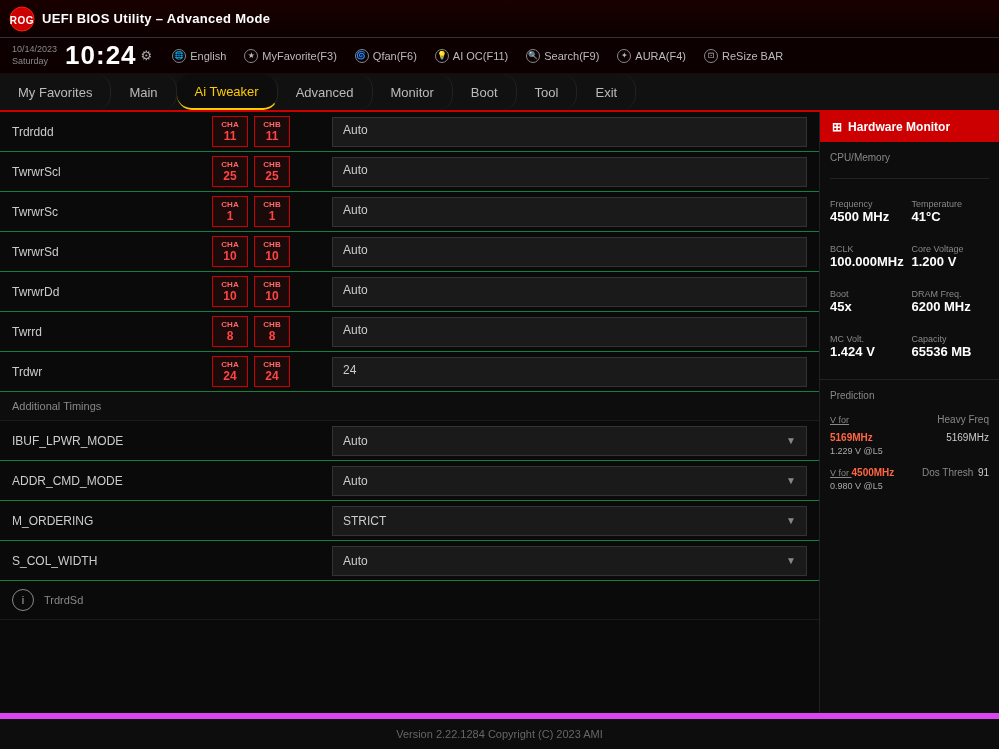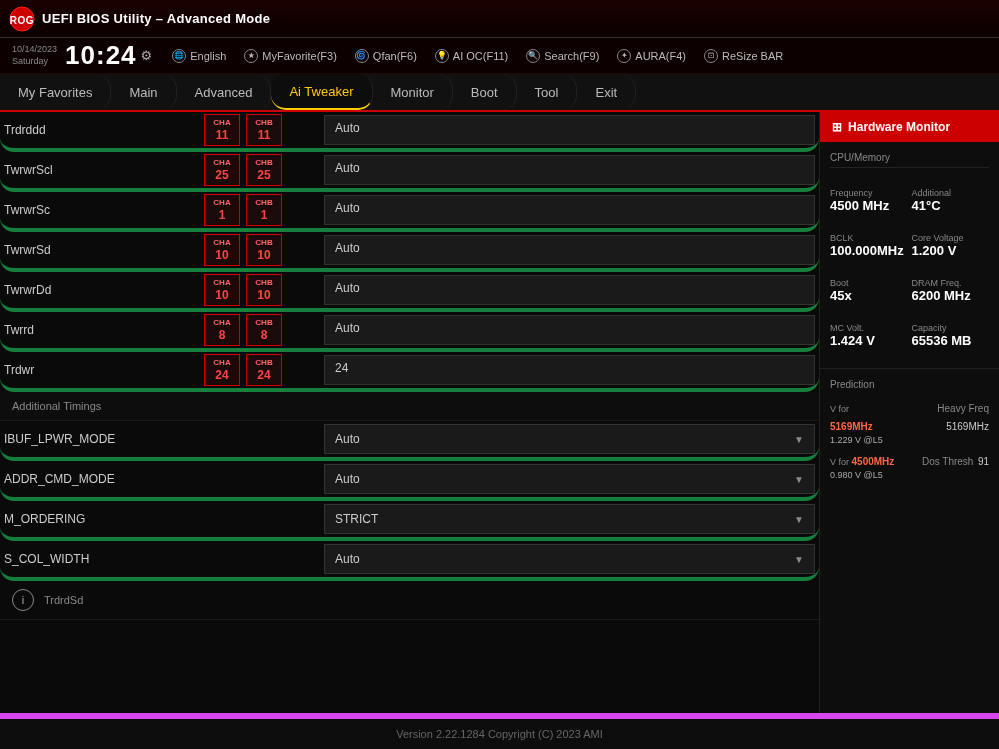--- a/index.html
+++ b/index.html
@@ -151,24 +151,23 @@
       flex: 1;
       background: #0a0a0a;
       overflow-y: auto;
       padding: 0;
     }
 
     
     .timing-row {
       display: flex;
       align-items: center;
-      border-bottom: 4px solid #15803d;
+      border-bottom: 1px solid #15803d;
       min-height: 40px;
-      padding: 0 4px;
-      border-radius: 14px;
+      padding: 0 12px;
     }
     .row-label {
       width: 200px;
       font-size: 12px;
       color: #ccc;
       flex-shrink: 0;
     }
     .channel-badges {
       display: flex;
       gap: 6px;
@@ -266,21 +265,21 @@
       align-items: center;
       gap: 6px;
     }
     .monitor-section {
       padding: 10px;
     }
     .monitor-section-label {
       font-size: 10px;
       color: #888;
       border-bottom: 1px solid #222;
-      padding-bottom: 4px;
+      padding-bottom: 15px;
       margin-bottom: 8px;
     }
     .monitor-grid {
       display: grid;
       grid-template-columns: 1fr 1fr;
       gap: 8px 4px;
       margin-bottom: 10px;
     }
     .monitor-item {}
     .monitor-item-label {
@@ -305,21 +304,21 @@
     .pred-row {
       display: flex;
       justify-content: space-between;
       margin-bottom: 6px;
     }
     .pred-item-label { font-size: 10px; color: #888; }
     .pred-item-value { font-size: 10px; color: #ccc; }
     .pred-freq-row {
       margin-bottom: 6px;
     }
-    .pred-freq-label { font-size: 9px; color: #888; }
+    .pred-freq-label { font-size: 9px; color: #888; text-decoration: underline; }
     .pred-freq-highlight { font-size: 10px; color: #ff6644; font-weight: bold; }
     .pred-sub { font-size: 9px; color: #aaa; margin-top: 1px; }
 
     
     .footer {
       position: relative;
       z-index: 10;
       background: #0d0d0d;
       border-top: 6px solid #d946ef;
       height: 36px;
@@ -382,22 +381,22 @@
       <span class="top-info-item">
         <span class="icon-circle">⊡</span>
         <span>ReSize BAR</span>
       </span>
     </div>
 </div>
 
 <div class="nav-bar" id="nav-bar">
     <div class="nav-item">My Favorites</div>
     <div class="nav-item">Main</div>
+    <div class="nav-item active">Ai Tweaker</div>
     <div class="nav-item">Advanced</div>
-    <div class="nav-item active">Ai Tweaker</div>
     <div class="nav-item">Monitor</div>
     <div class="nav-item">Boot</div>
     <div class="nav-item">Tool</div>
     <div class="nav-item">Exit</div>
   </div>
 
 <div class="main-layout">
 
   <div class="content-area" id="content-area">
       <div class="timing-row">
@@ -539,21 +538,21 @@
       <span>Hardware Monitor</span>
     </div>
     <div class="monitor-section">
       <div class="monitor-section-label">CPU/Memory</div>
       <div class="monitor-grid" id="monitor-grid">
           <div class="monitor-item">
     <div class="monitor-item-label">Frequency</div>
     <div class="monitor-item-value">4500 MHz</div>
   </div>
           <div class="monitor-item">
-    <div class="monitor-item-label">Additional</div>
+    <div class="monitor-item-label">Temperature</div>
     <div class="monitor-item-value">41°C</div>
   </div>
           <div class="monitor-item">
     <div class="monitor-item-label">BCLK</div>
     <div class="monitor-item-value">100.000MHz</div>
   </div>
           <div class="monitor-item">
     <div class="monitor-item-label">Core Voltage</div>
     <div class="monitor-item-value">1.200 V</div>
   </div>

